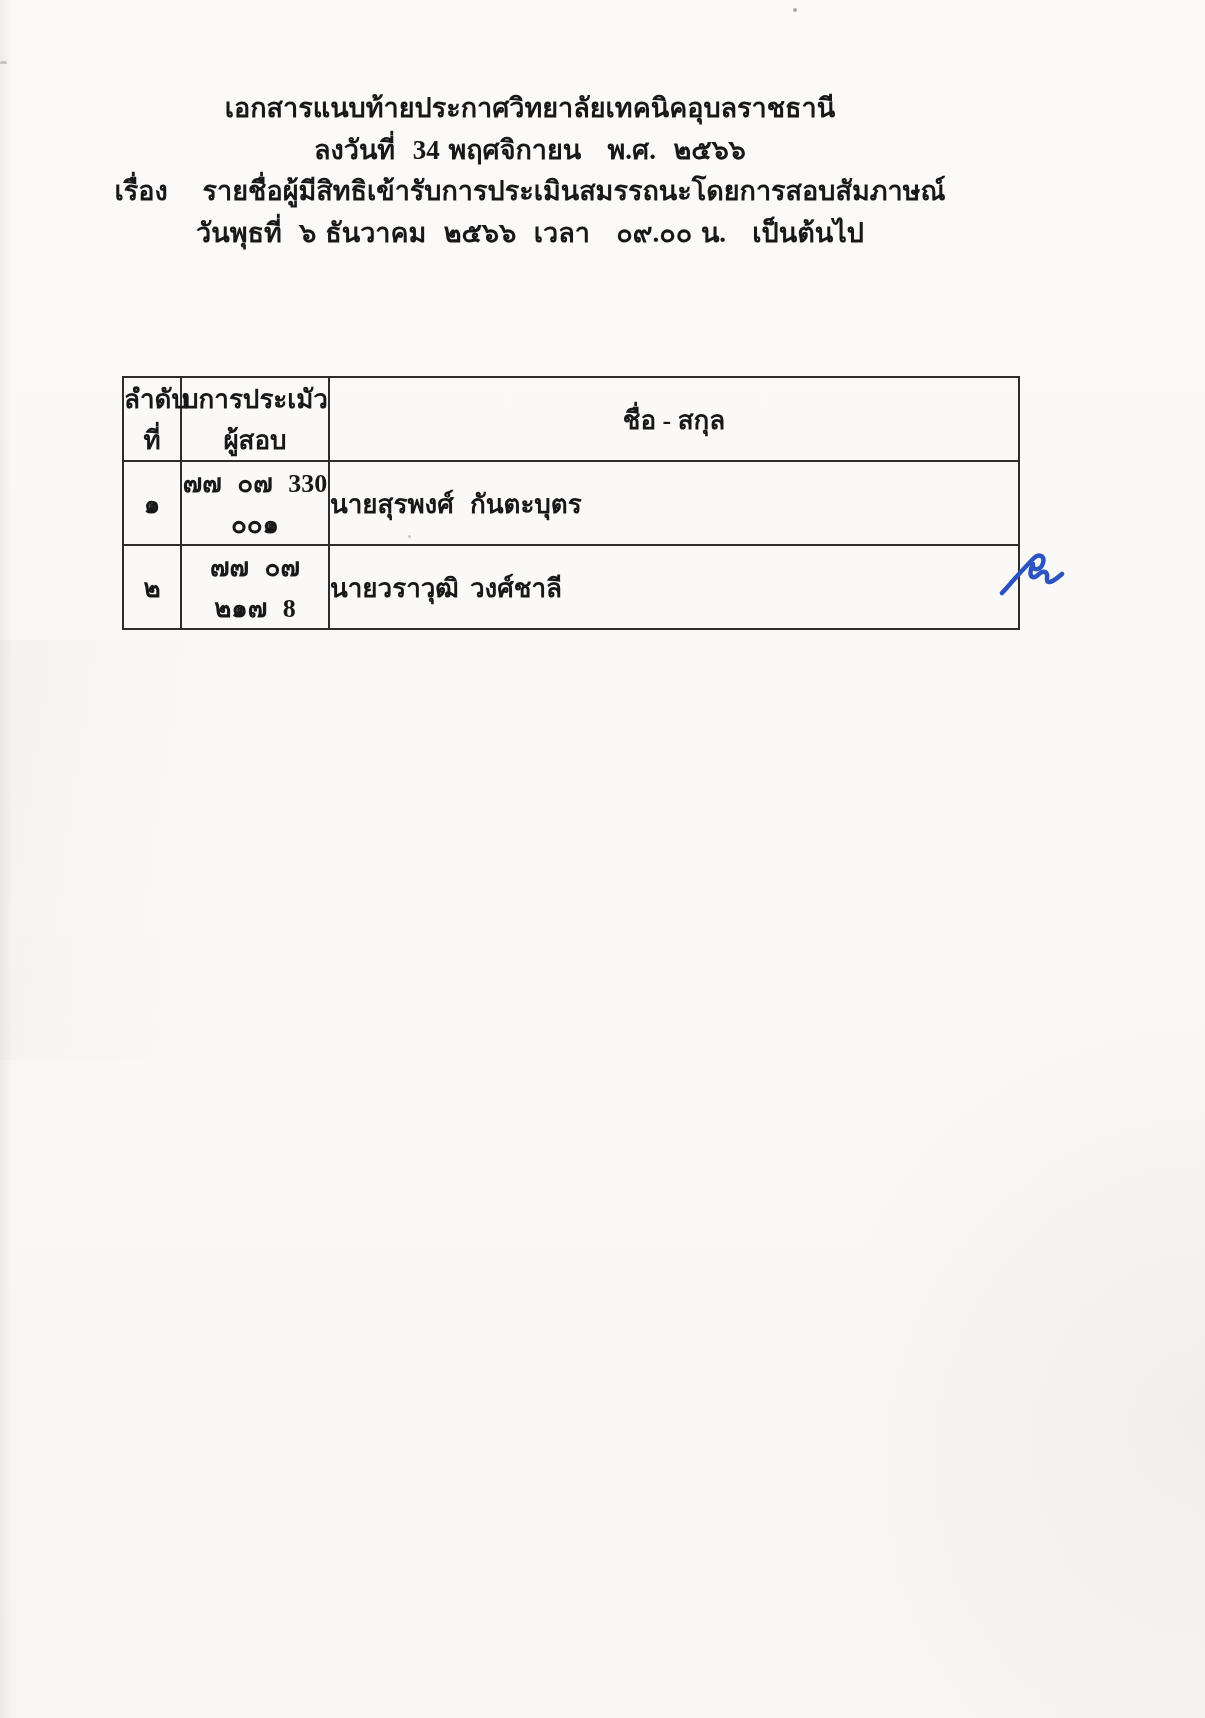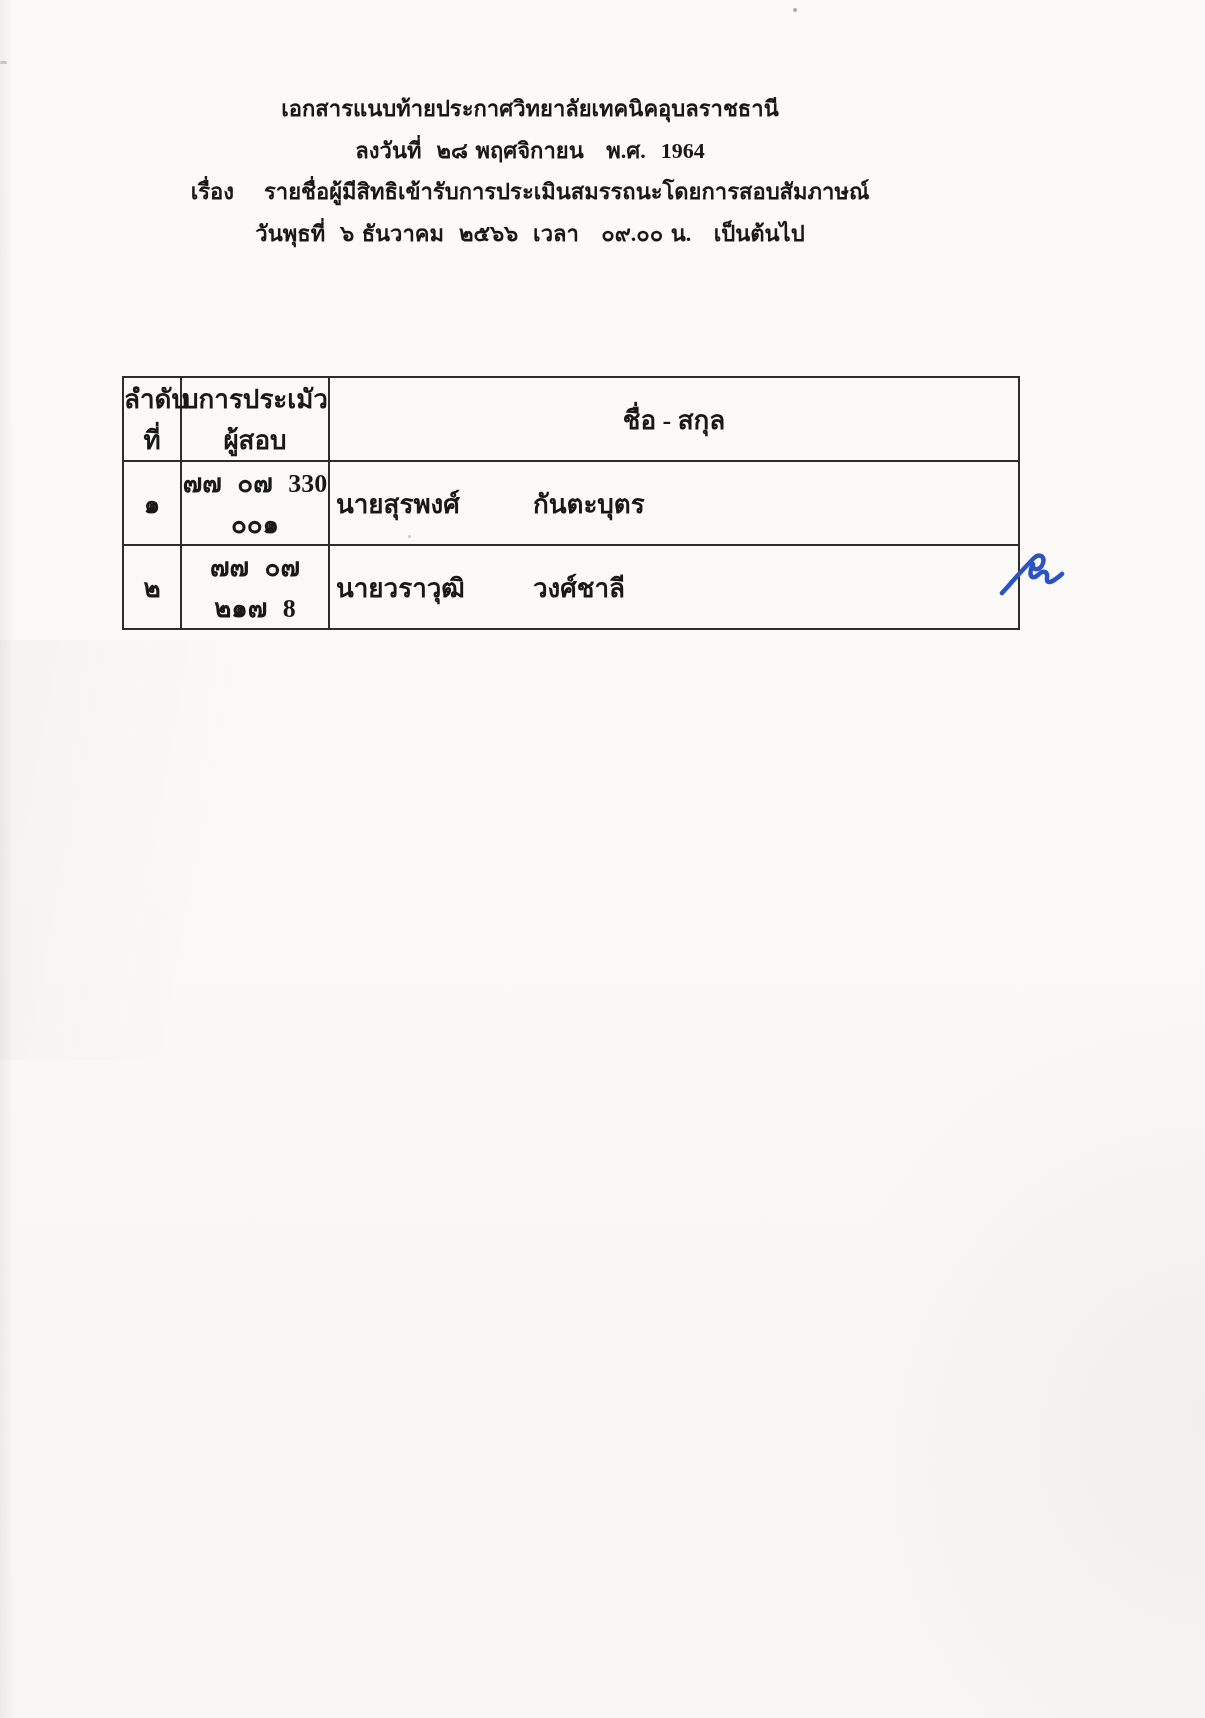--- a/index.html
+++ b/index.html
@@ -14,21 +14,21 @@
   .shade-left{position:absolute;left:0;top:0;width:14px;height:100%;
     background:linear-gradient(90deg,rgba(0,0,0,0.05),rgba(0,0,0,0));}
   .shade-bottom-right{position:absolute;right:0;bottom:0;width:420px;height:760px;
     background:radial-gradient(ellipse at 100% 60%,rgba(90,90,80,0.05),rgba(0,0,0,0) 65%);}
   .crease{position:absolute;left:0;top:640px;width:100%;height:420px;
     background:linear-gradient(100deg,rgba(0,0,0,0.022),rgba(0,0,0,0) 20%);}
 
   
   .headings{position:absolute;left:60px;top:88px;width:940px;text-align:center;}
   .h-line{
-    font-size:22px;font-weight:bold;line-height:41.5px;color:#181818;
+    font-size:27px;font-weight:bold;line-height:41.5px;color:#181818;
     white-space:pre-wrap;word-spacing:2px;
   }
 
   
   .doc-table{
     position:absolute;left:122px;top:376px;width:896px;
     border-collapse:collapse;table-layout:fixed;
     background:transparent;
   }
   .doc-table col.col-no{width:58px;}
@@ -37,44 +37,44 @@
   .doc-table th,.doc-table td{
     border:2px solid #2d2d2d;
     font-weight:bold;color:#181818;
     padding:0;vertical-align:middle;
   }
   .doc-table th{height:47px;font-size:26px;text-align:center;}
   .doc-table td{height:40px;font-size:26px;}
   td.c{text-align:center;}
   td.id-cell{word-spacing:9px;}
   td.name-cell{text-align:left;}
-  .name-wrap{display:flex;align-items:center;padding-left:6px;gap:21px;}
+  .name-wrap{display:flex;align-items:center;}
   .fname{display:inline-block;width:140px;}
-  .lname{display:inline-block;margin-left:36px;}
+  .lname{display:inline-block;}
 
   
   .signature{position:absolute;left:998px;top:550px;width:68px;height:46px;}
 
   
   .speck{position:absolute;border-radius:50%;background:#666;}
   .speck.s1{left:793px;top:8px;width:4px;height:4px;opacity:.55;}
   .speck.s2{left:408px;top:535px;width:3px;height:3px;opacity:.35;}
   .speck.s3{left:0px;top:61px;width:7px;height:3px;border-radius:2px;background:#999;opacity:.5;}
 </style>
 </head>
 <body>
 
 <div class="paper">
   <div class="shade-left"></div>
   <div class="crease"></div>
   <div class="shade-bottom-right"></div>
 
   <div class="headings">
     <div class="h-line">เอกสารแนบท้ายประกาศวิทยาลัยเทคนิคอุบลราชธานี</div>
-    <div class="h-line">ลงวันที่  ๒๘ พฤศจิกายน   พ.ศ.  1964</div>
+    <div class="h-line">ลงวันที่  34 พฤศจิกายน   พ.ศ.  ๒๕๖๖</div>
     <div class="h-line">เรื่อง    รายชื่อผู้มีสิทธิเข้ารับการประเมินสมรรถนะโดยการสอบสัมภาษณ์</div>
     <div class="h-line">วันพุธที่  ๖ ธันวาคม  ๒๕๖๖  เวลา   ๐๙.๐๐ น.   เป็นต้นไป</div>
   </div>
 
   <table class="doc-table">
     <colgroup>
         <col class="col-no">
         <col class="col-id">
         <col class="col-name">
       </colgroup>

